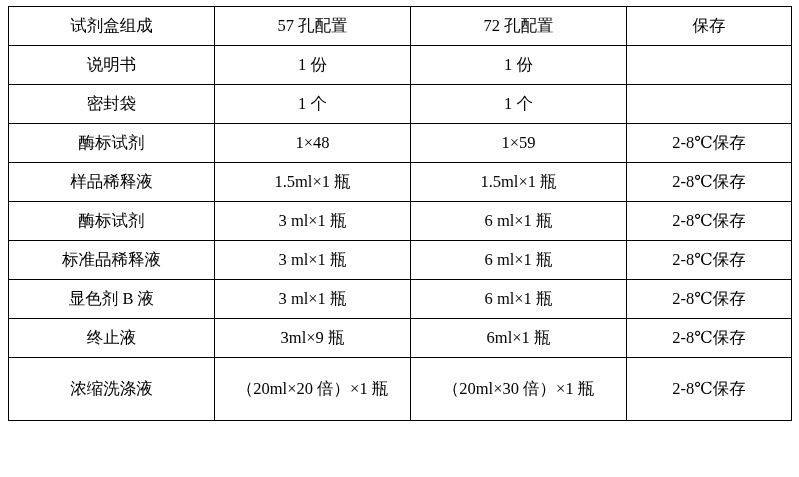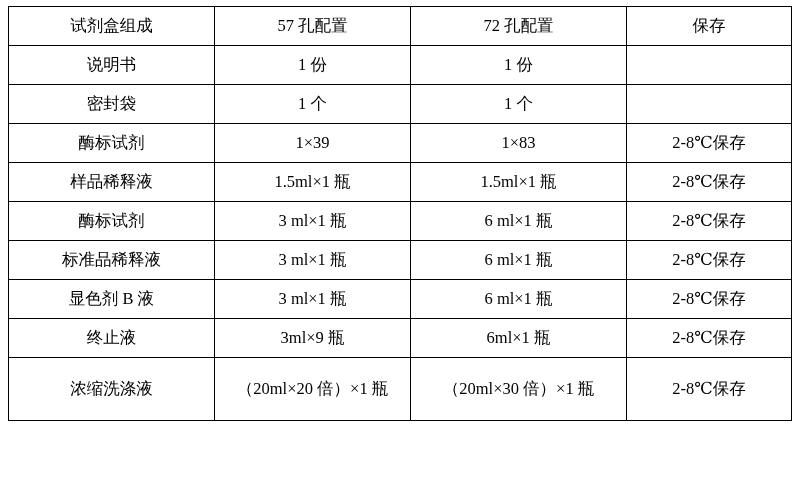--- a/index.html
+++ b/index.html
@@ -68,22 +68,22 @@
           <td></td>
         </tr>
         <tr class="r-std">
           <td>密封袋</td>
           <td>1 个</td>
           <td>1 个</td>
           <td></td>
         </tr>
         <tr class="r-std">
           <td>酶标试剂</td>
-          <td>1×39</td>
-          <td>1×83</td>
+          <td>1×48</td>
+          <td>1×59</td>
           <td>2-8℃保存</td>
         </tr>
         <tr class="r-std">
           <td>样品稀释液</td>
           <td>1.5ml×1 瓶</td>
           <td>1.5ml×1 瓶</td>
           <td>2-8℃保存</td>
         </tr>
         <tr class="r-std">
           <td>酶标试剂</td>

